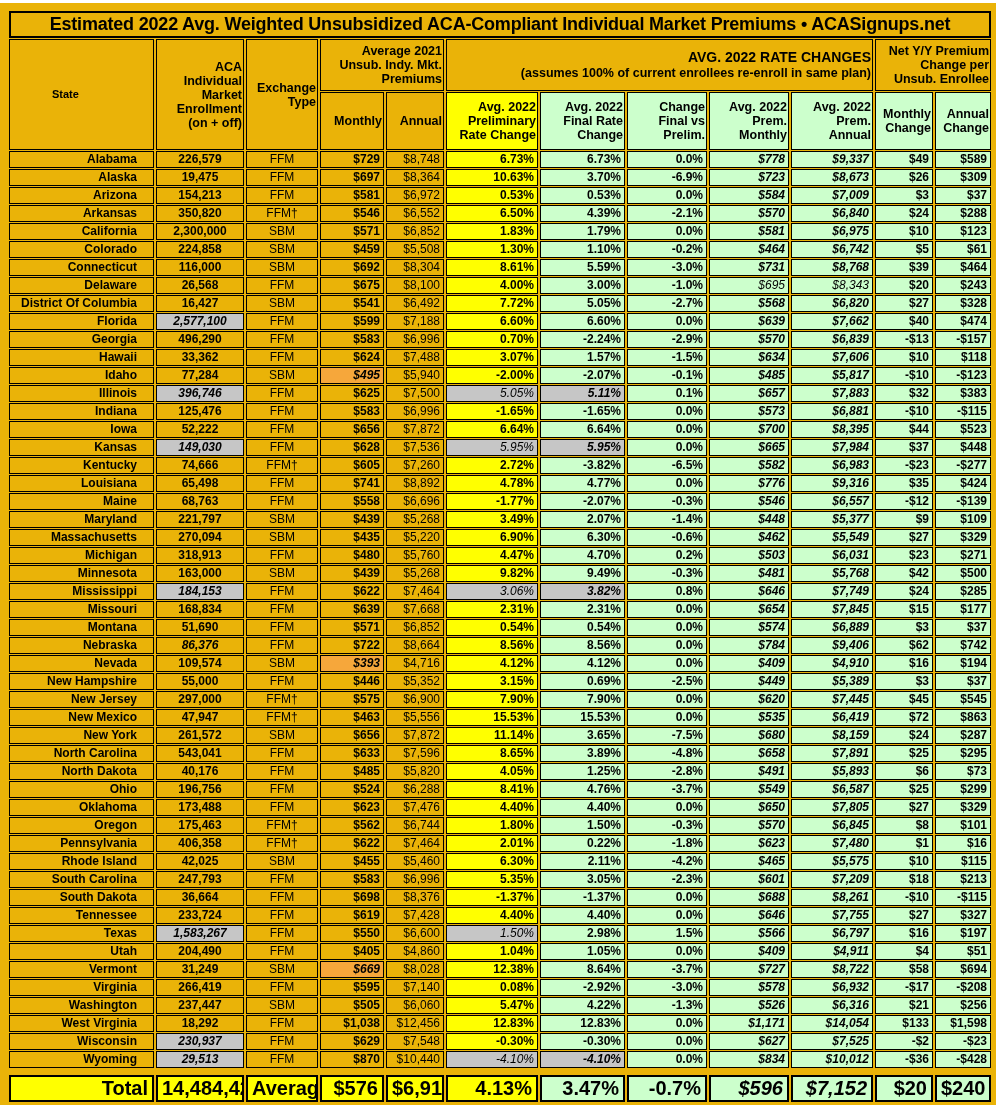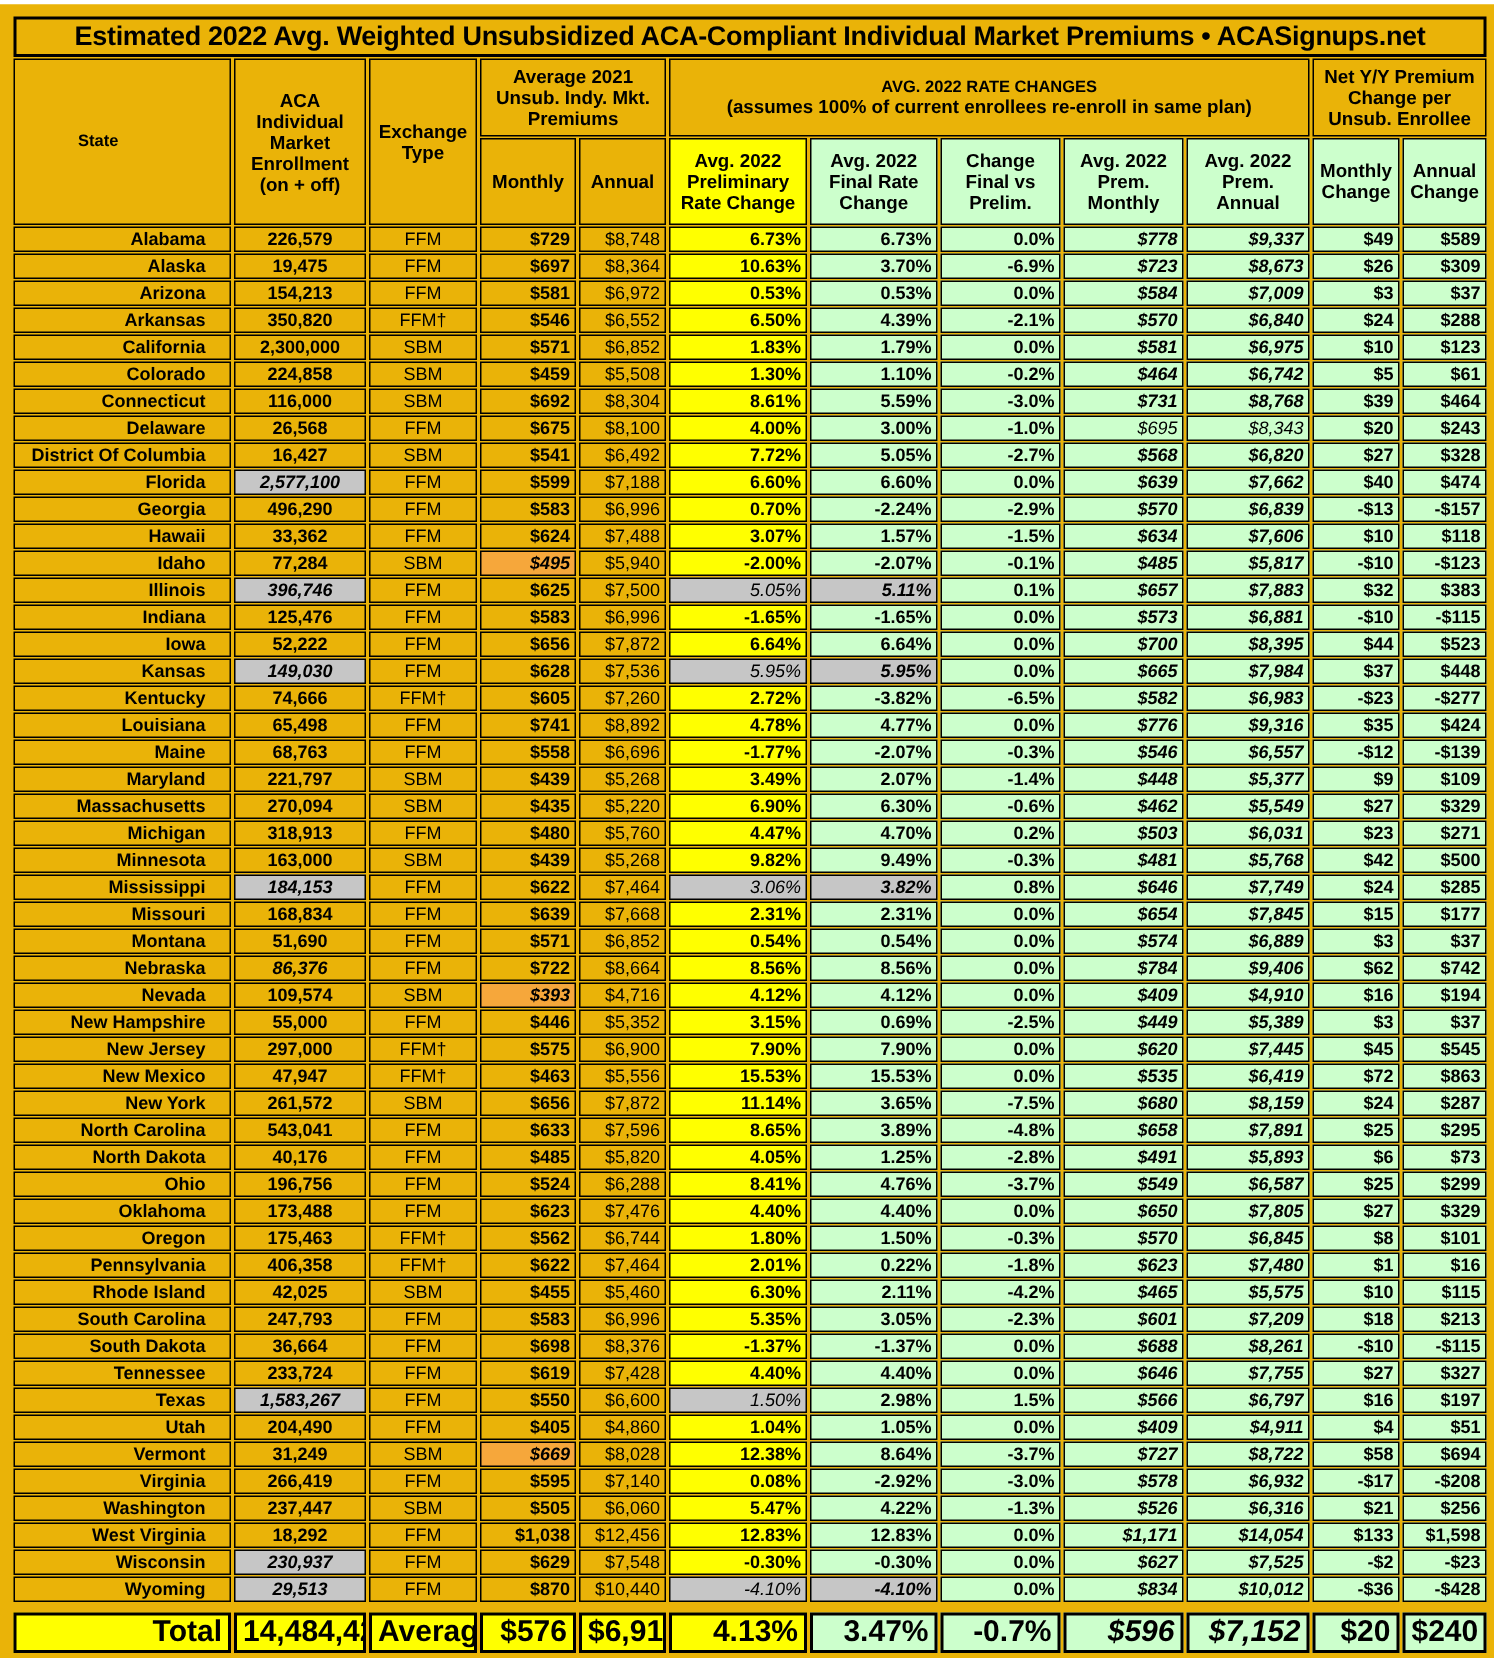--- a/index.html
+++ b/index.html
@@ -24,24 +24,24 @@
   col.w-m21{width:64px;} col.w-a21{width:58px;} col.w-pr{width:92px;}
   col.w-fi{width:85px;} col.w-ch{width:80px;} col.w-pm{width:80px;}
   col.w-pa{width:82px;} col.w-mc{width:58px;} col.w-ac{width:56px;}
 
   
   td.t-title{
     border-width:2px; height:26px; text-align:center;
     font-size:18px; font-weight:bold; letter-spacing:-0.2px;
   }
   
-  td.hd{font-weight:bold; text-align:center; vertical-align:middle;
+  td.hd{font-weight:bold; text-align:right; vertical-align:middle;
         white-space:normal; line-height:1.12; font-size:12.5px; padding:1px;}
   td.h-state{font-size:11px; text-align:left; padding-left:42px;}
-  td.h-group-rate div.l1{font-size:11px;}
+  td.h-group-rate div.l1{font-size:14px;}
   td.h-group-rate div.l2{font-size:12.5px;}
   tr.group-row td{height:52px;}
   tr.sub-row td{height:58px;}
   td.bg-y{background:var(--yellow);}
   td.bg-g{background:var(--green);}
 
   
   tbody td{height:17px; font-size:12px; line-height:15px; padding:0 3px;}
   .c-state{text-align:right; font-weight:bold; padding-right:16px;}
   .c-en{text-align:center; font-weight:bold;}

